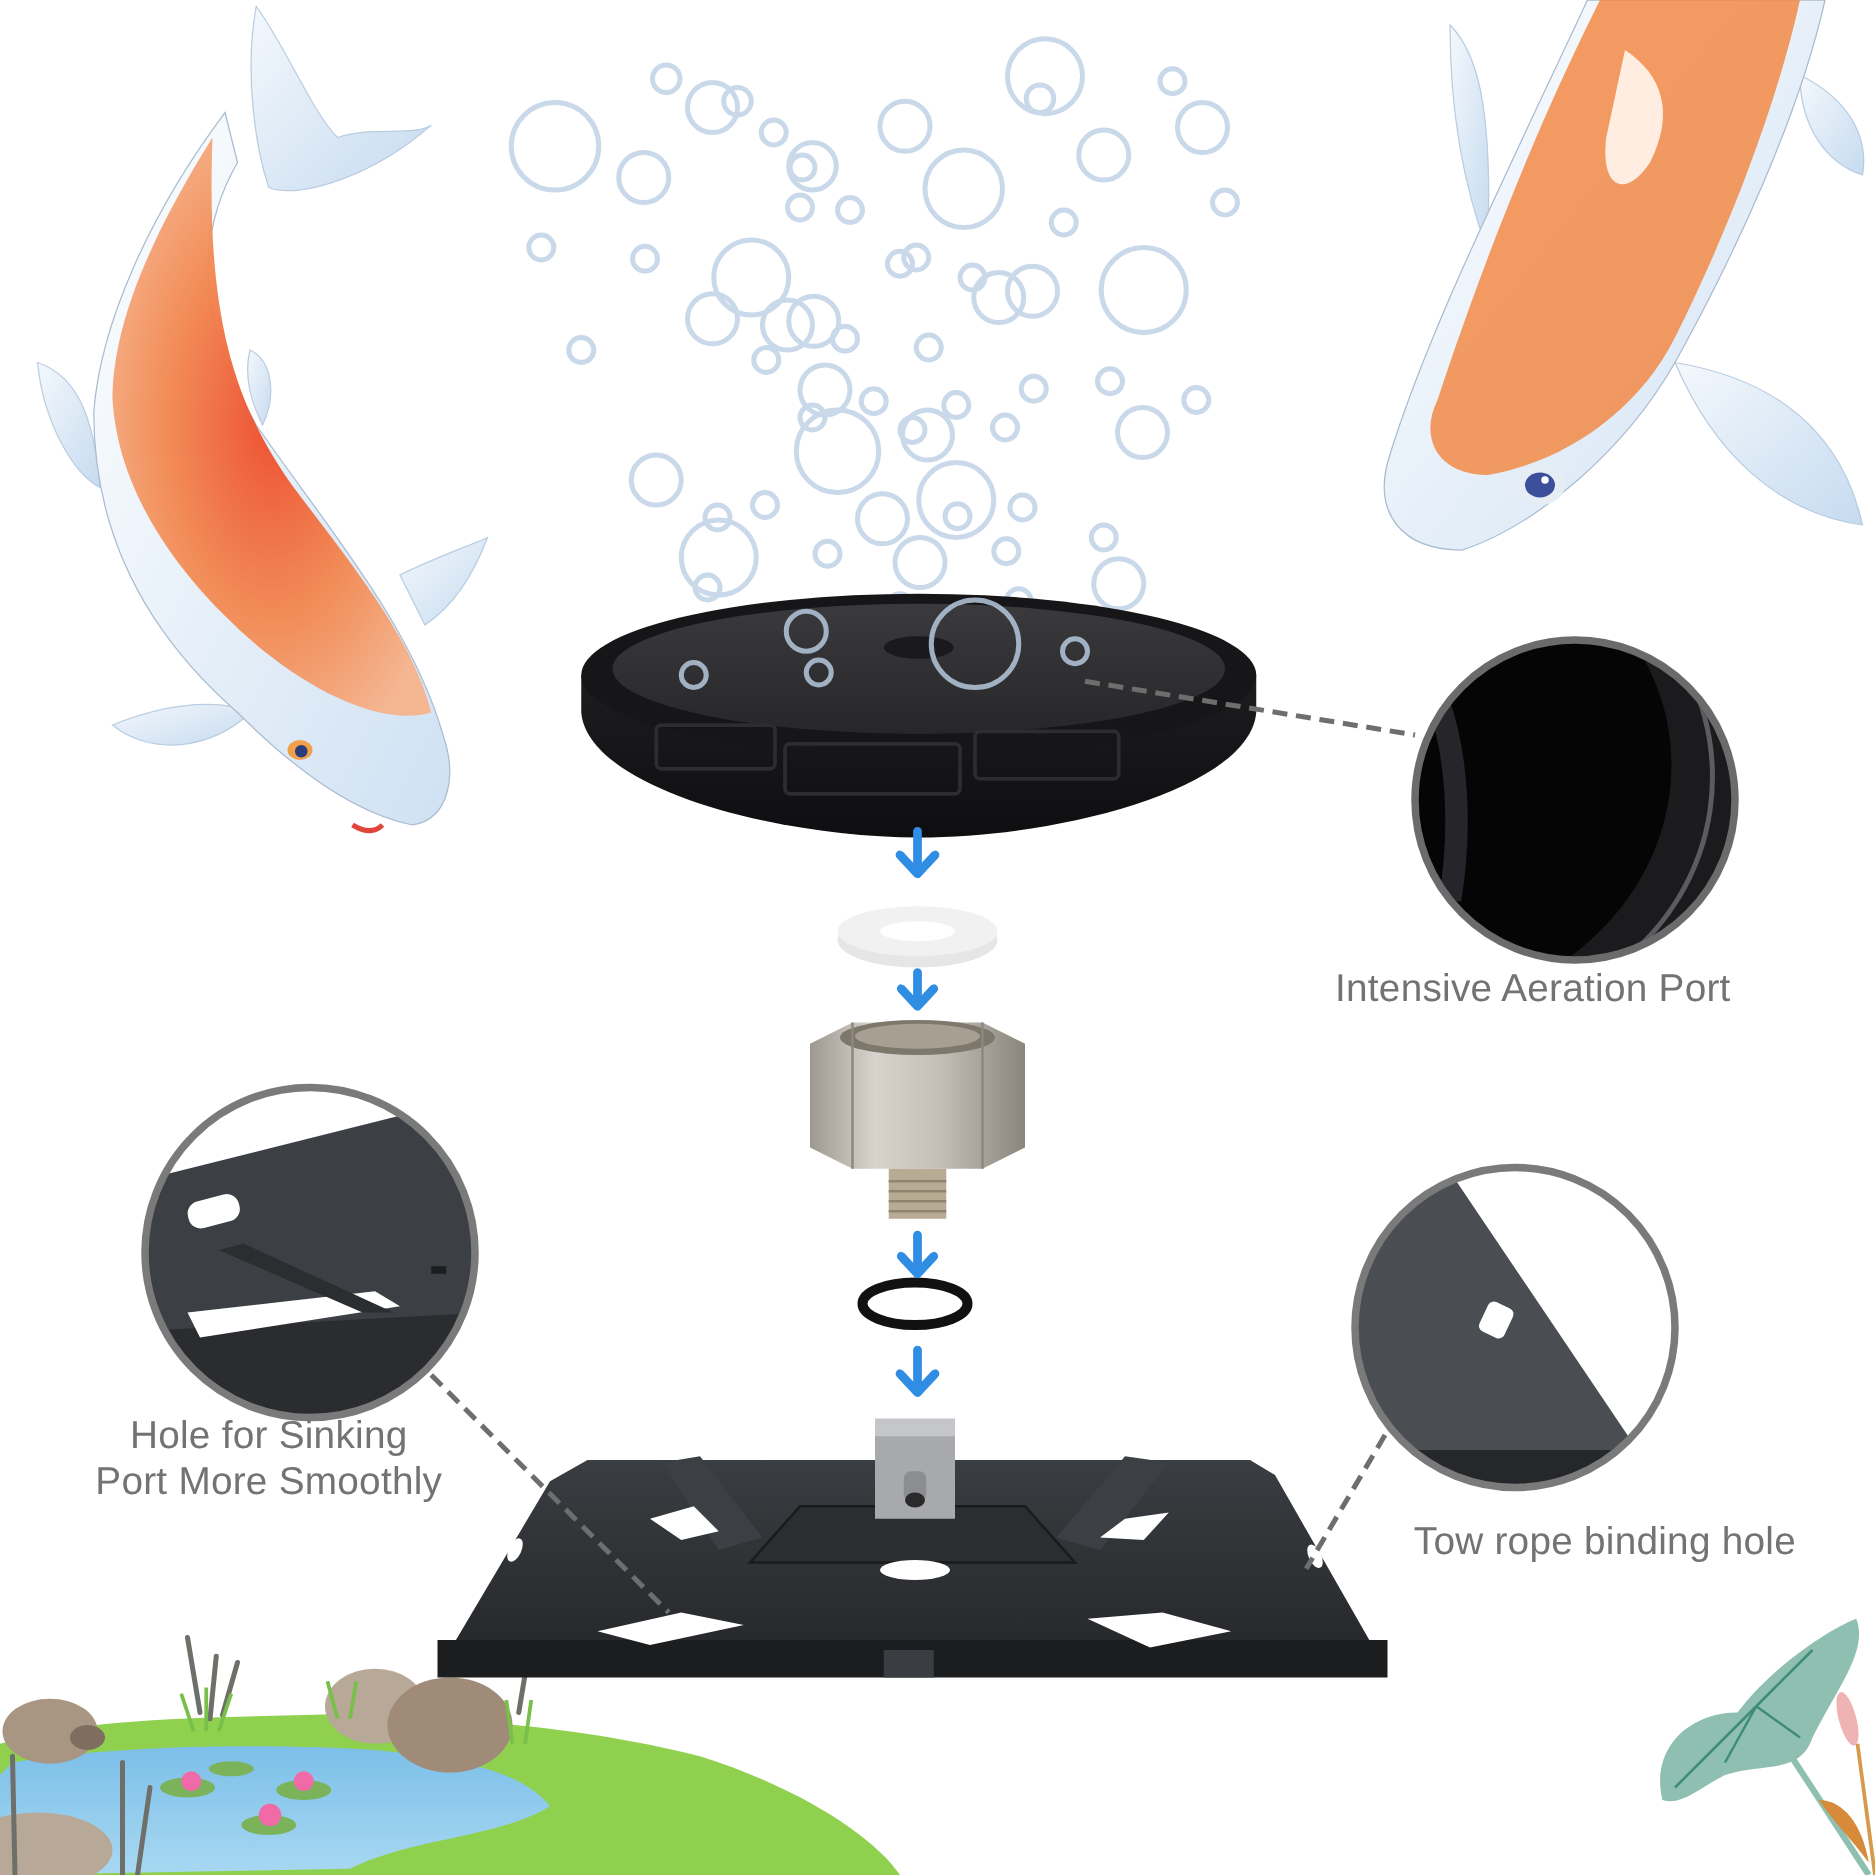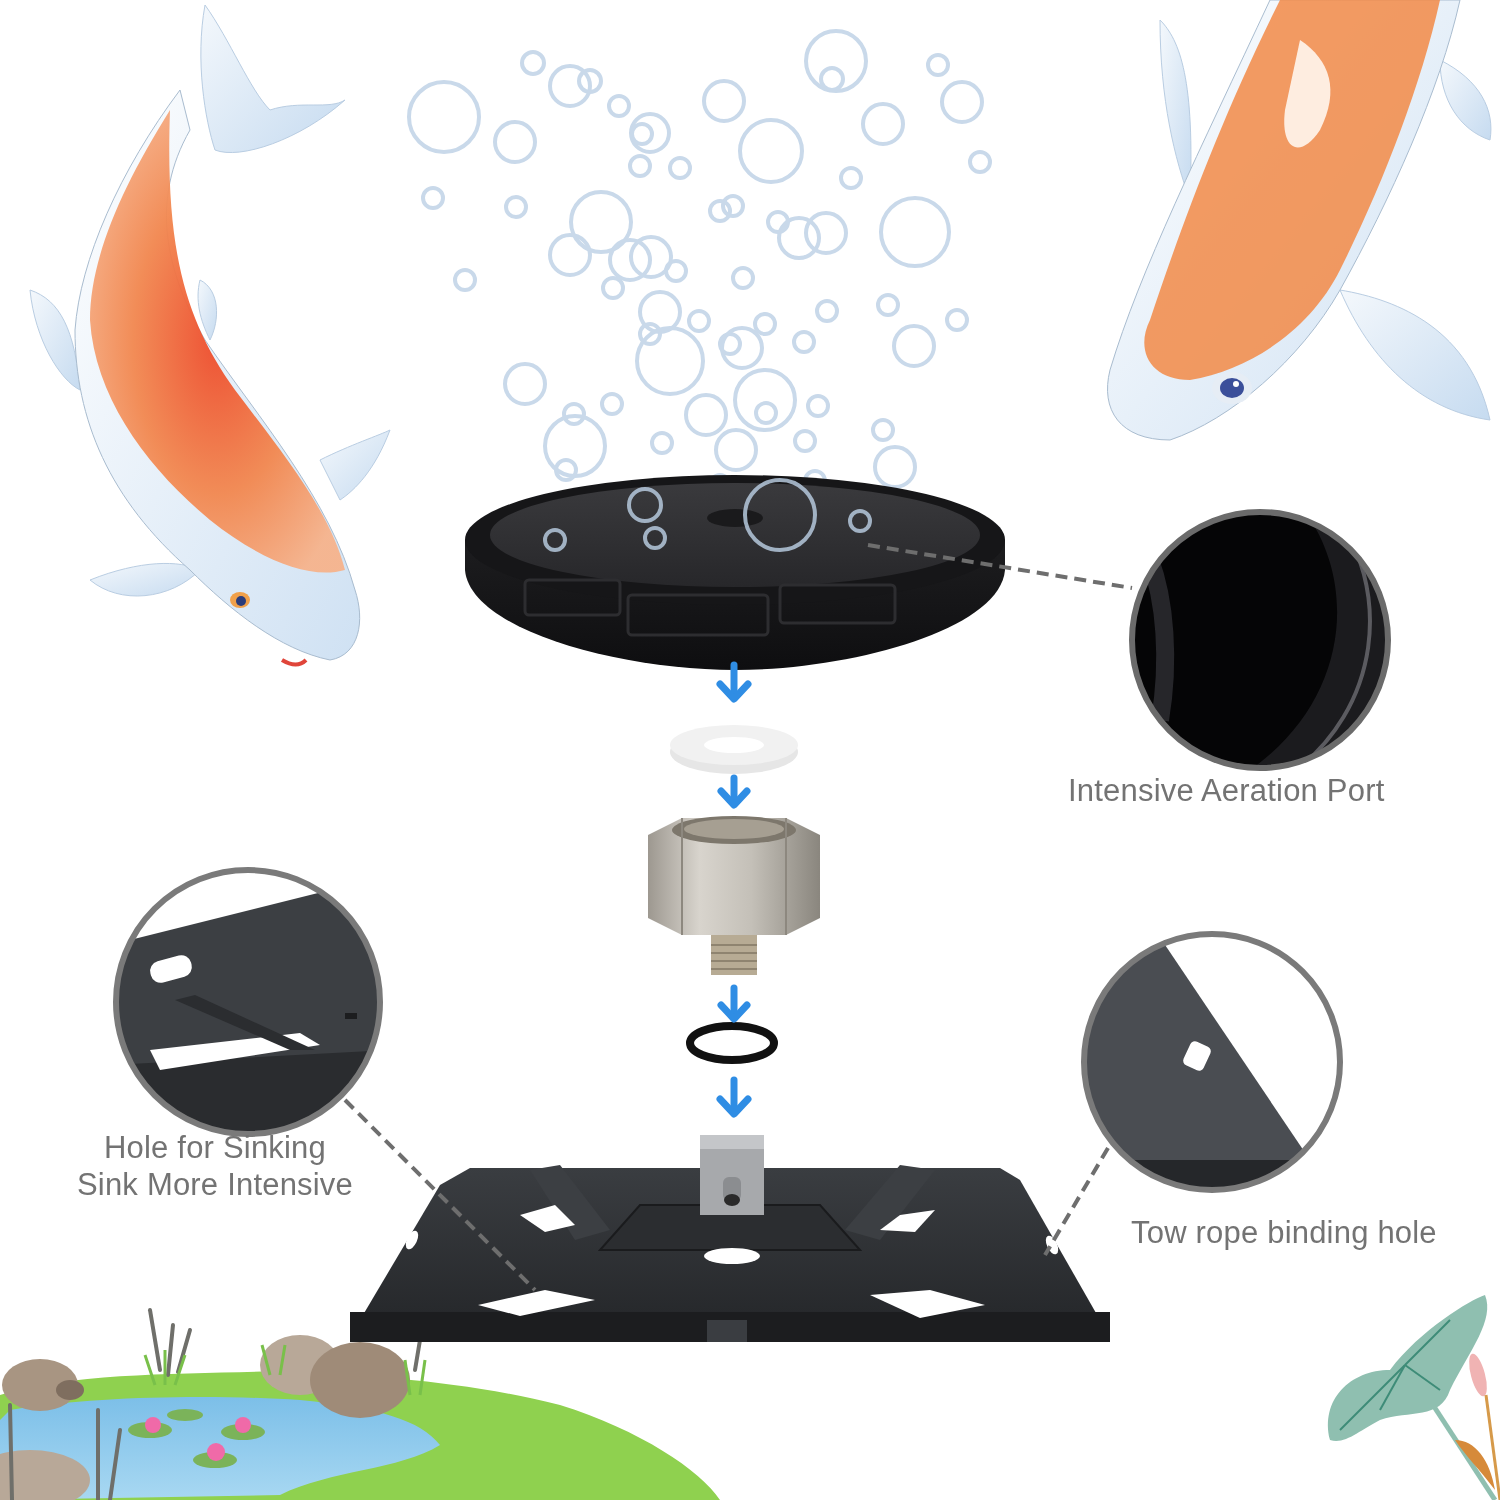--- a/index.html
+++ b/index.html
@@ -330,16 +330,16 @@
       <rect x="1186" y="1043" width="22" height="26" rx="5" fill="#ffffff" transform="rotate(25 1197 1056)"></rect>
     </g>
     <circle cx="1212" cy="1062" r="128" fill="none" stroke="#7a7a7a" stroke-width="6"></circle>
   </g>
 </svg>
 
 <div class="label" style="left:1068px; top:772px;">Intensive Aeration Port</div>
 
 <div class="label label-center" style="left:50px; top:1129px; width:330px;">
   <div>Hole for Sinking</div>
-  <div>Sink More Intensive</div>
+  <div>Port More Smoothly</div>
 </div>
 
 <div class="label" style="left:1131px; top:1214px;">Tow rope binding hole</div>
 
 </body></html>

